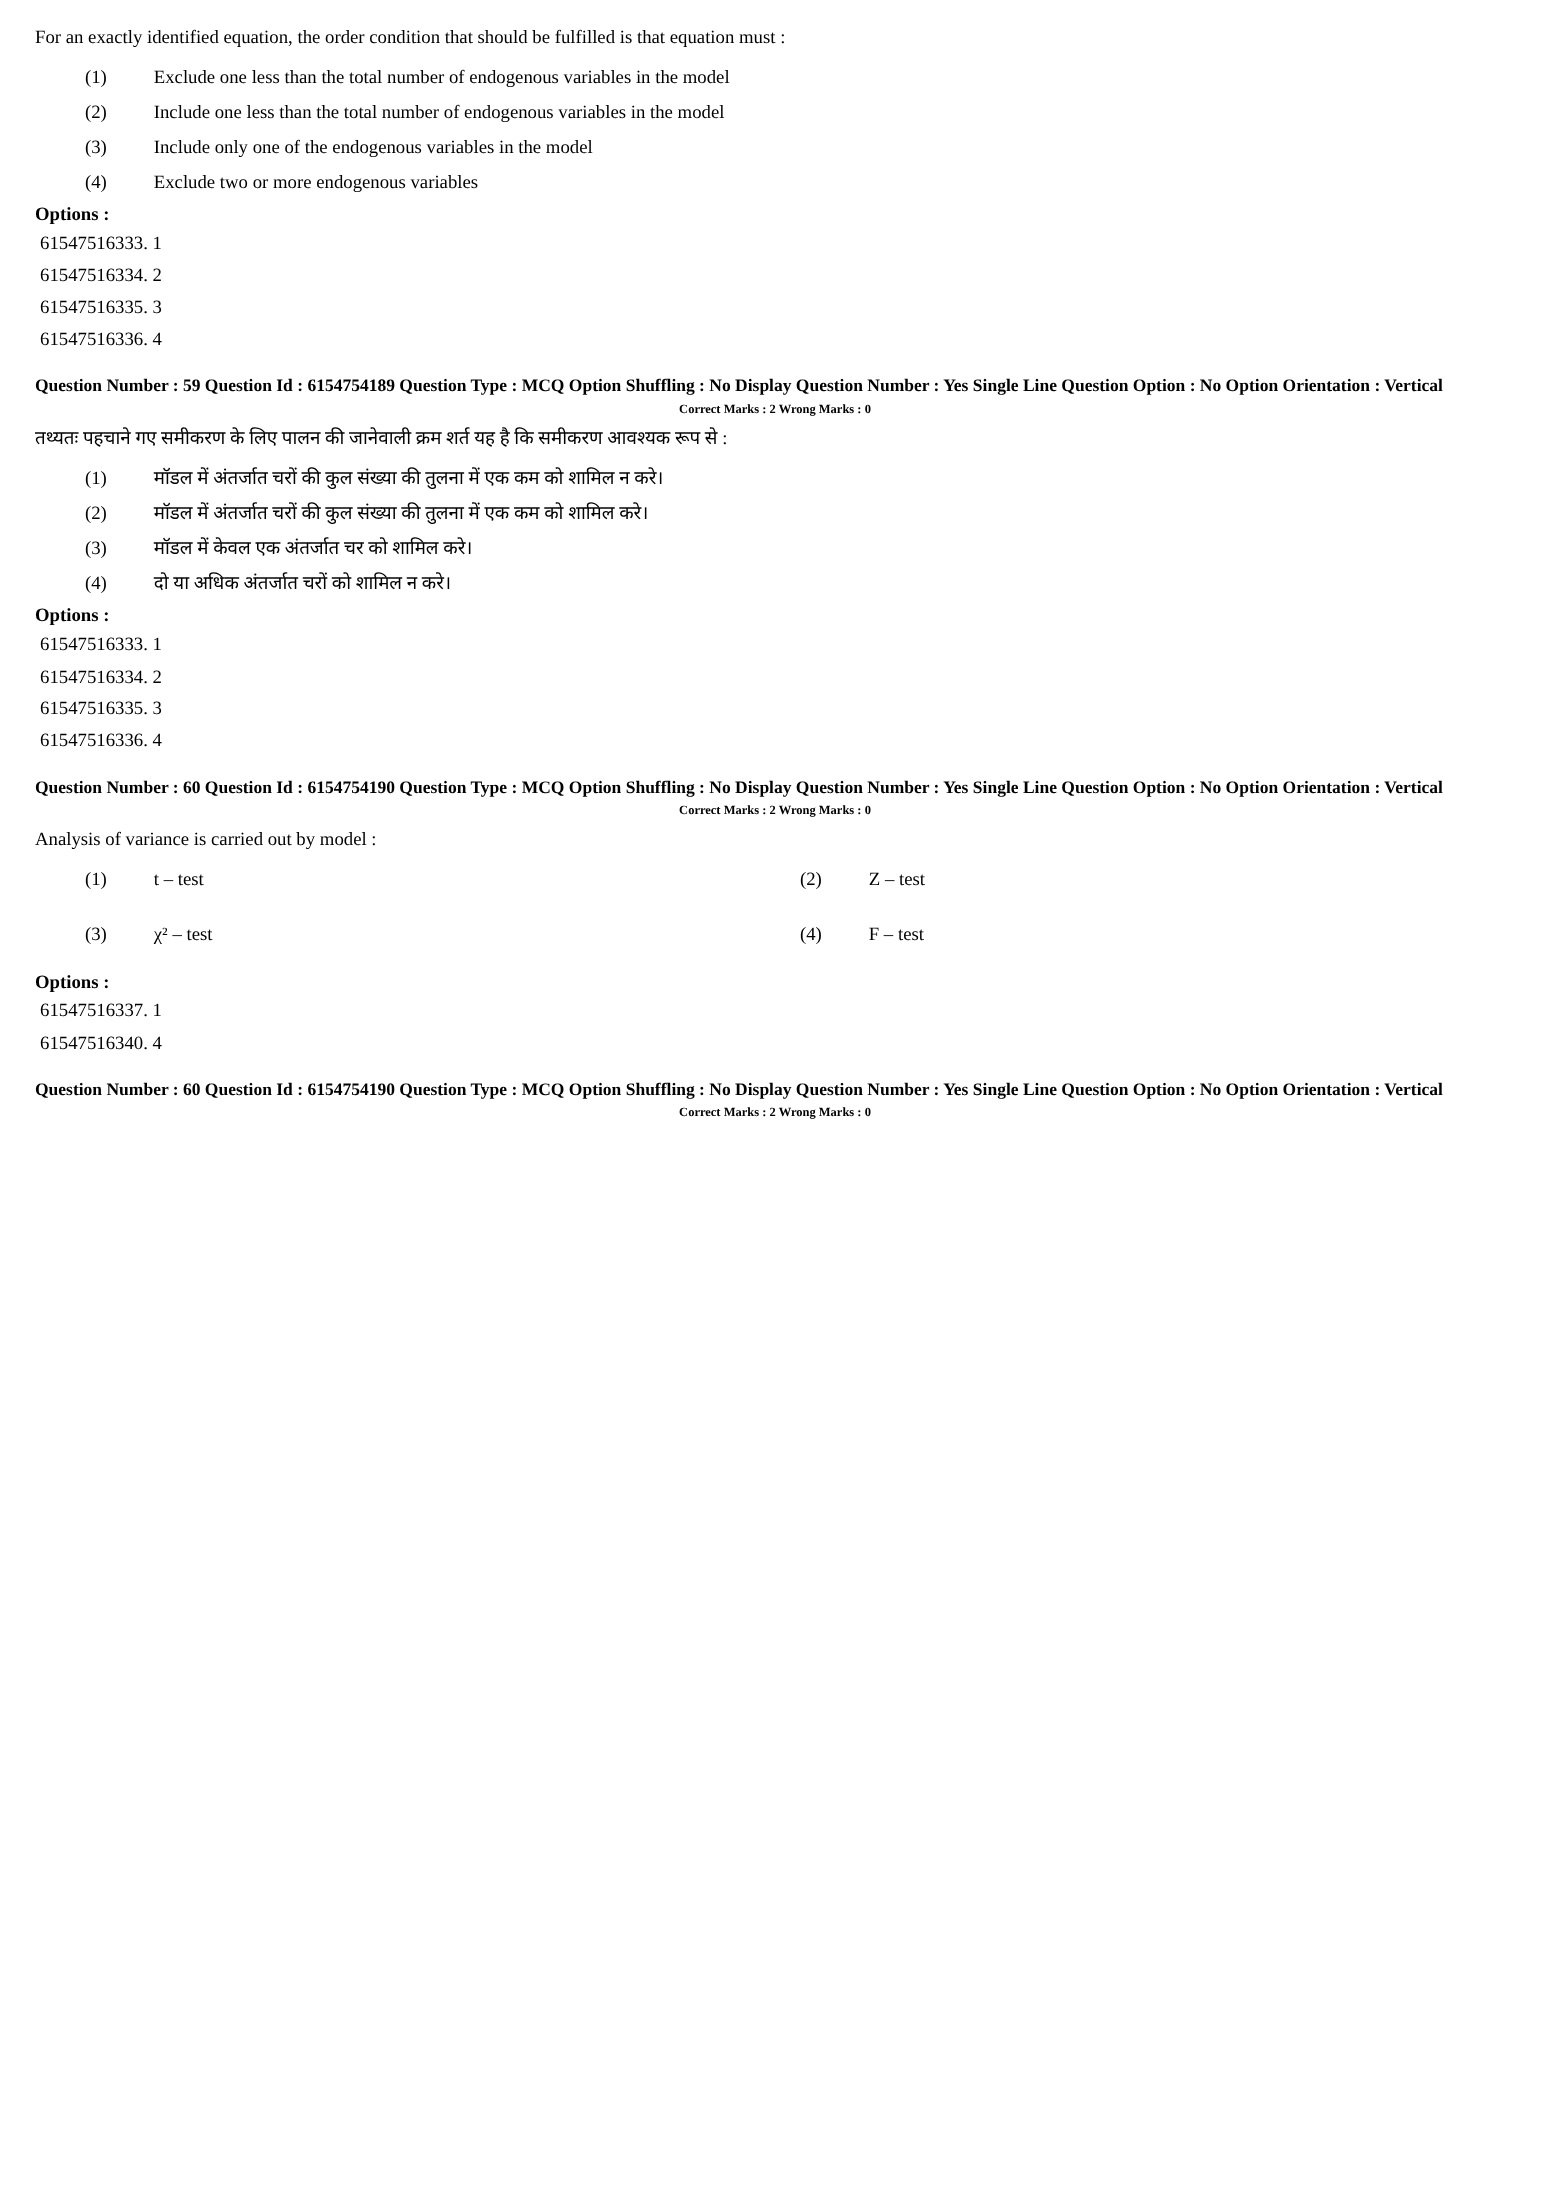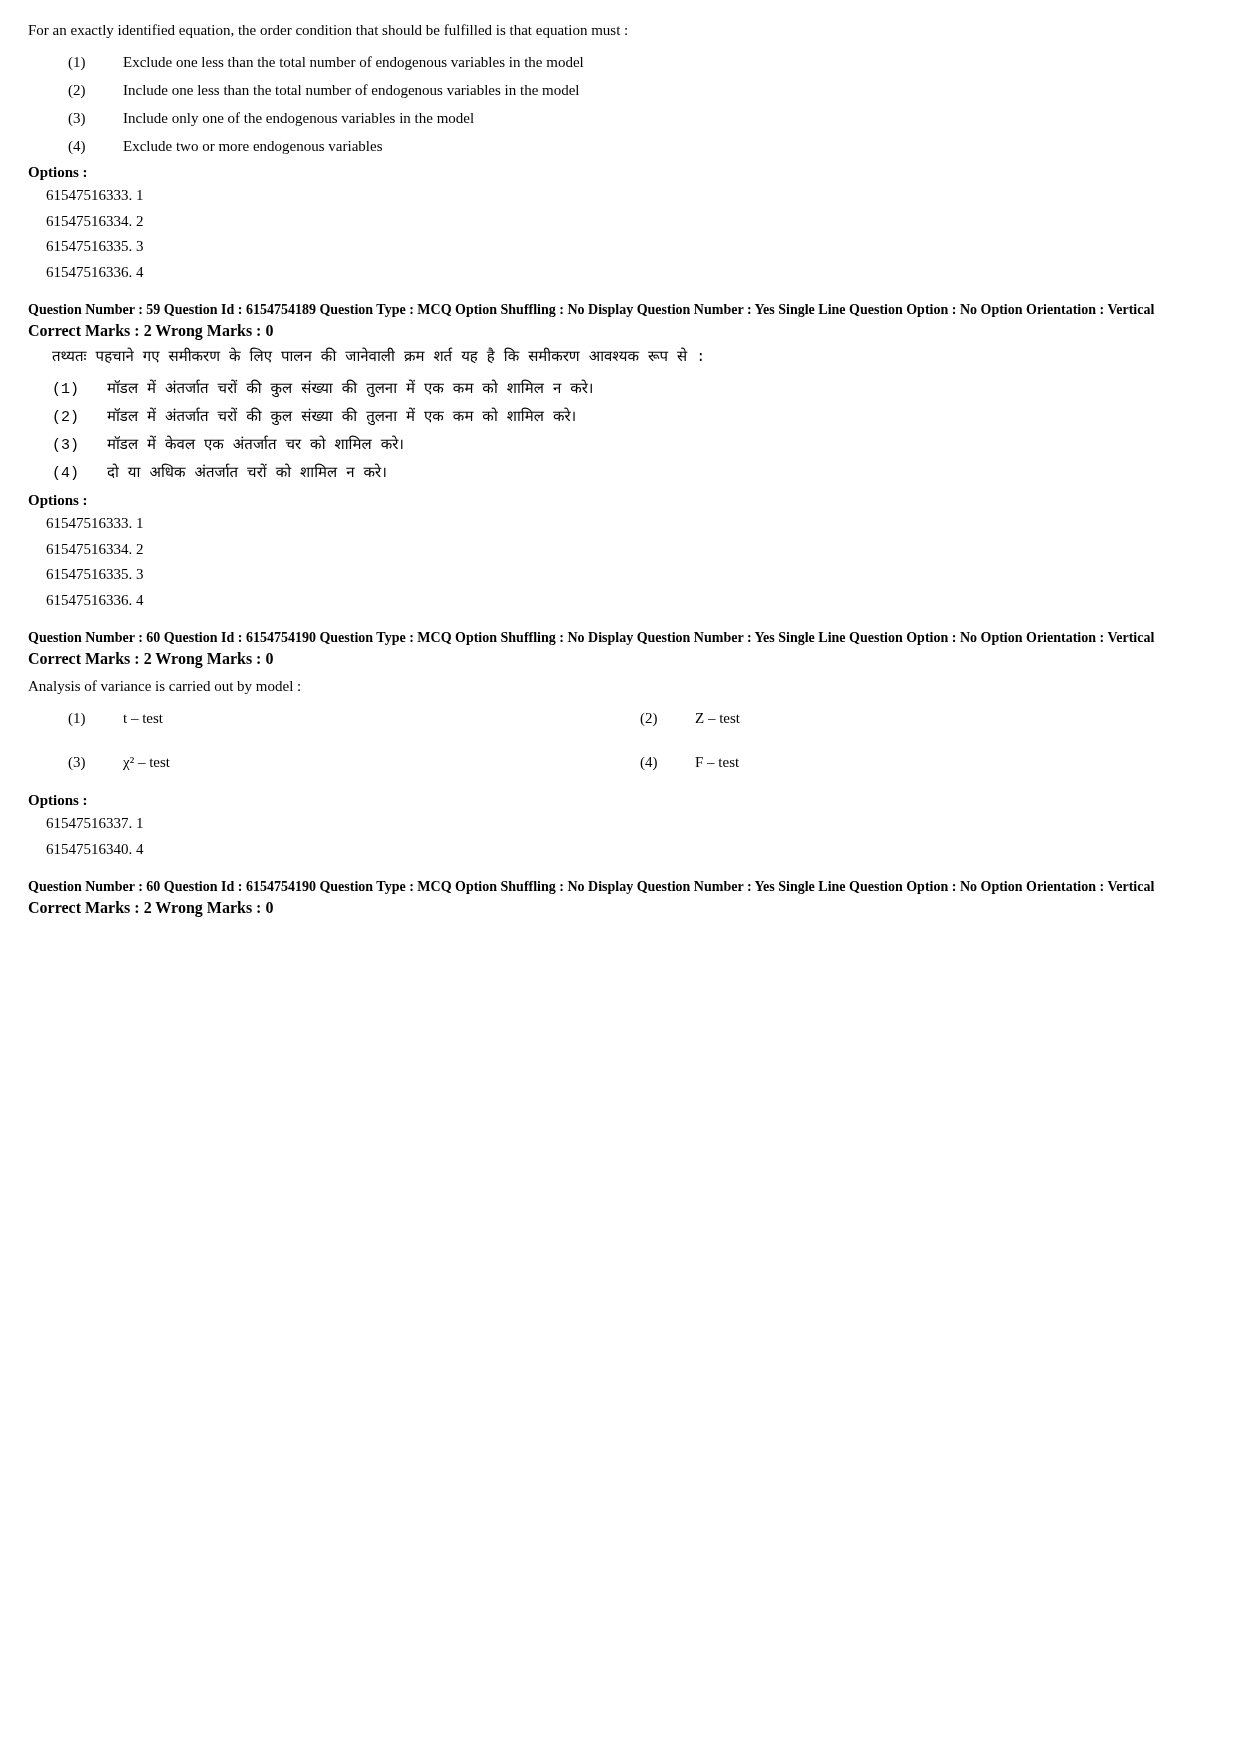--- a/index.html
+++ b/index.html
@@ -36,44 +36,44 @@
     .option-text {
       flex: 1;
     }
     .options-label {
       font-weight: bold;
       margin-top: 6px;
       margin-bottom: 2px;
       font-family: Liberation Serif, serif;
     }
     .option-code-list {
-      margin-left: 18px;
+      margin-left: 4px;
       margin-bottom: 4px;
       line-height: 1.7;
     }
     .question-meta {
       font-size: 14px;
       font-weight: bold;
       margin-top: 14px;
       margin-bottom: 2px;
       line-height: 1.5;
     }
     .marks-line {
       font-weight: bold;
-      font-size: 16px;
+      font-size: 10px;
       margin-bottom: 6px;
+      text-align: center;
     }
     .grid-option-item {
       display: flex;
       margin-bottom: 10px;
       line-height: 1.6;
     }
     .hindi-text {
-      font-family: Liberation Mono, monospace;
-      margin-left: 24px;
+      font-family: Liberation Serif, serif;
     }
   </style>
 </head>
 <body>
 
 <div class="section">
   <p class="question-text">For  an  exactly  identified  equation,  the  order  condition  that  should  be  fulfilled  is  that equation must :</p>
   <div class="options-list">
     <div class="option-item">
       <span class="option-num">(1)</span>

